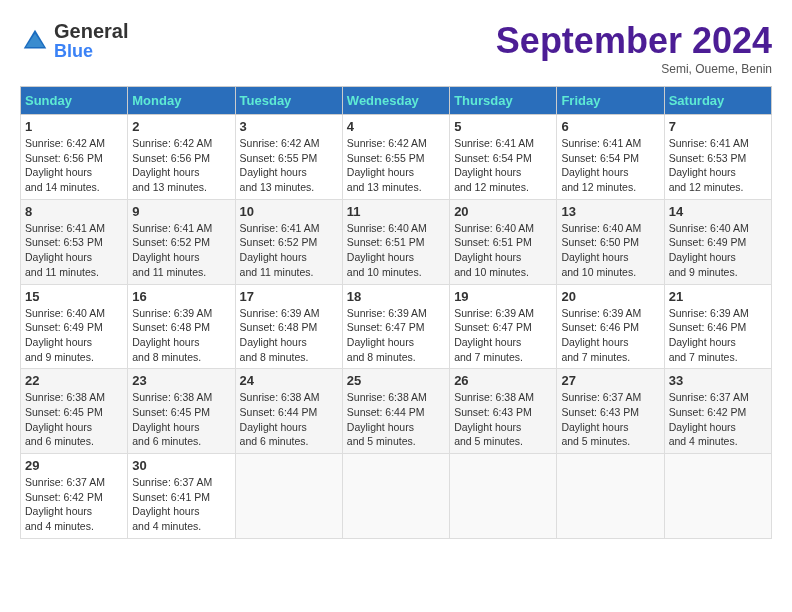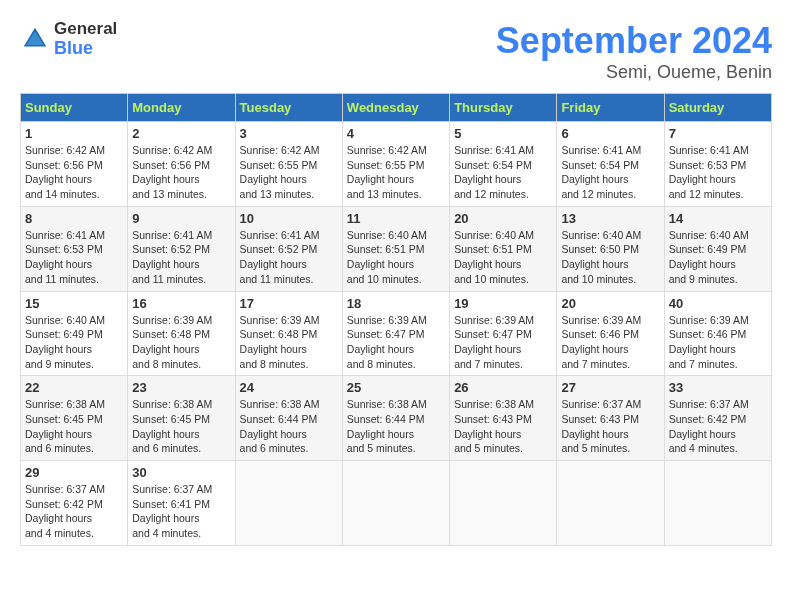--- a/index.html
+++ b/index.html
@@ -20,53 +20,53 @@
       display: flex;
       align-items: center;
       gap: 4px;
     }
     .logo-text {
       display: flex;
       flex-direction: column;
       line-height: 1.1;
     }
     .logo-general {
-      font-size: 17px;
+      font-size: 20px;
       font-weight: bold;
       color: #333;
     }
     .logo-blue {
       font-size: 18px;
       font-weight: bold;
       color: #3b82f6;
     }
     .logo-icon {
       width: 30px;
       height: 30px;
     }
     .title-block {
       text-align: right;
     }
     .month-title {
       font-size: 36px;
       font-weight: bold;
-      color: #3b82f6;
+      color: #4c1d95;
     }
     .subtitle {
-      font-size: 18px;
+      font-size: 12px;
       color: #555;
     }
     table {
       width: 100%;
       border-collapse: collapse;
       table-layout: fixed;
     }
     th {
       background-color: #2a6ebb;
-      color: #bef264;
+      color: #5eead4;
       padding: 6px 4px;
       font-size: 13px;
       font-weight: bold;
       text-align: left;
       border: 1px solid #ccc;
     }
     td {
       vertical-align: top;
       padding: 4px 4px;
       border: 1px solid #ddd;
@@ -207,21 +207,21 @@
       </td>
         <td>
         <span class="day-num">19</span>
         <span class="day-info">Sunrise: 6:39 AM<br>Sunset: 6:47 PM<br>Daylight hours<br>and 7 minutes.</span>
       </td>
         <td>
         <span class="day-num">20</span>
         <span class="day-info">Sunrise: 6:39 AM<br>Sunset: 6:46 PM<br>Daylight hours<br>and 7 minutes.</span>
       </td>
         <td>
-        <span class="day-num">40</span>
+        <span class="day-num">21</span>
         <span class="day-info">Sunrise: 6:39 AM<br>Sunset: 6:46 PM<br>Daylight hours<br>and 7 minutes.</span>
       </td>
       </tr>
       <tr>
         <td>
         <span class="day-num">22</span>
         <span class="day-info">Sunrise: 6:38 AM<br>Sunset: 6:45 PM<br>Daylight hours<br>and 6 minutes.</span>
       </td>
         <td>
         <span class="day-num">23</span>

